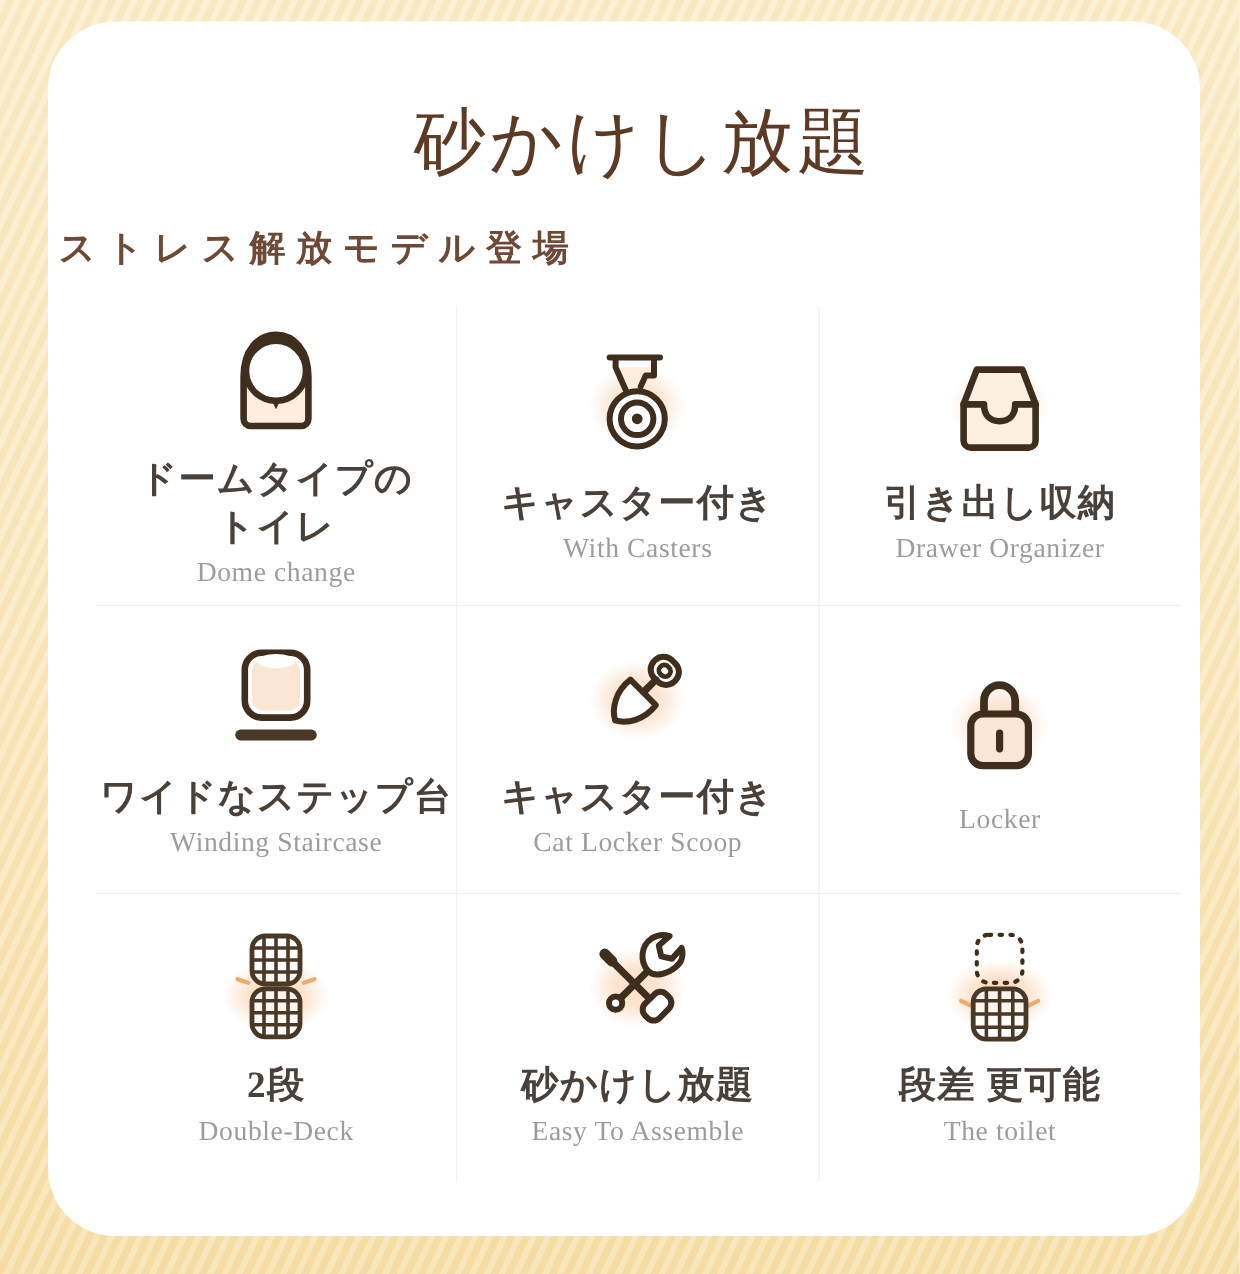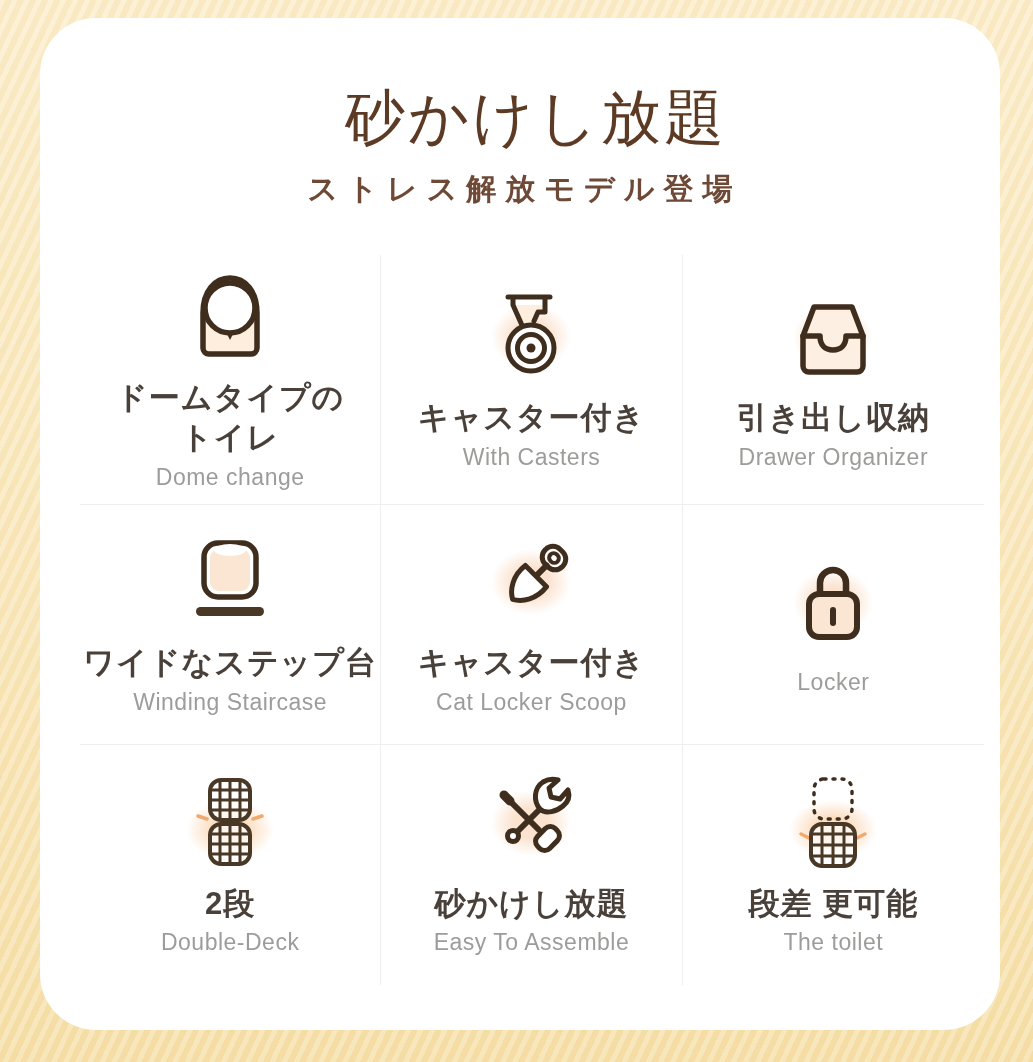--- a/index.html
+++ b/index.html
@@ -21,34 +21,35 @@
   .title {
     margin-top: 60px;
     text-align: center;
     font-size: 60px;
     font-weight: 400;
     letter-spacing: 3px;
     color: #5d3a24;
     margin-left: 32px;
   }
   .subtitle {
-    margin-top: 10px;
-    text-align: center;
+    margin-top: 28px;
+    text-align: left;
     font-size: 30px;
     font-weight: 600;
     letter-spacing: 9px;
     text-indent: 9px;
     color: #6e4936;
   }
   .grid {
     position: absolute;
     left: 40px; right: 16px; top: 237px;
     display: grid;
     grid-template-columns: repeat(3, 1fr);
     grid-template-rows: 250px 240px 240px;
+    font-family: Liberation Serif, serif;
   }
   .cell {
     display: flex;
     flex-direction: column;
     align-items: center;
     justify-content: center;
     text-align: center;
   }
   .cell:not(:nth-child(3n)) { border-right: 1px solid #efefef; }
   .cell:nth-child(-n+6)     { border-bottom: 1px solid #efefef; }

